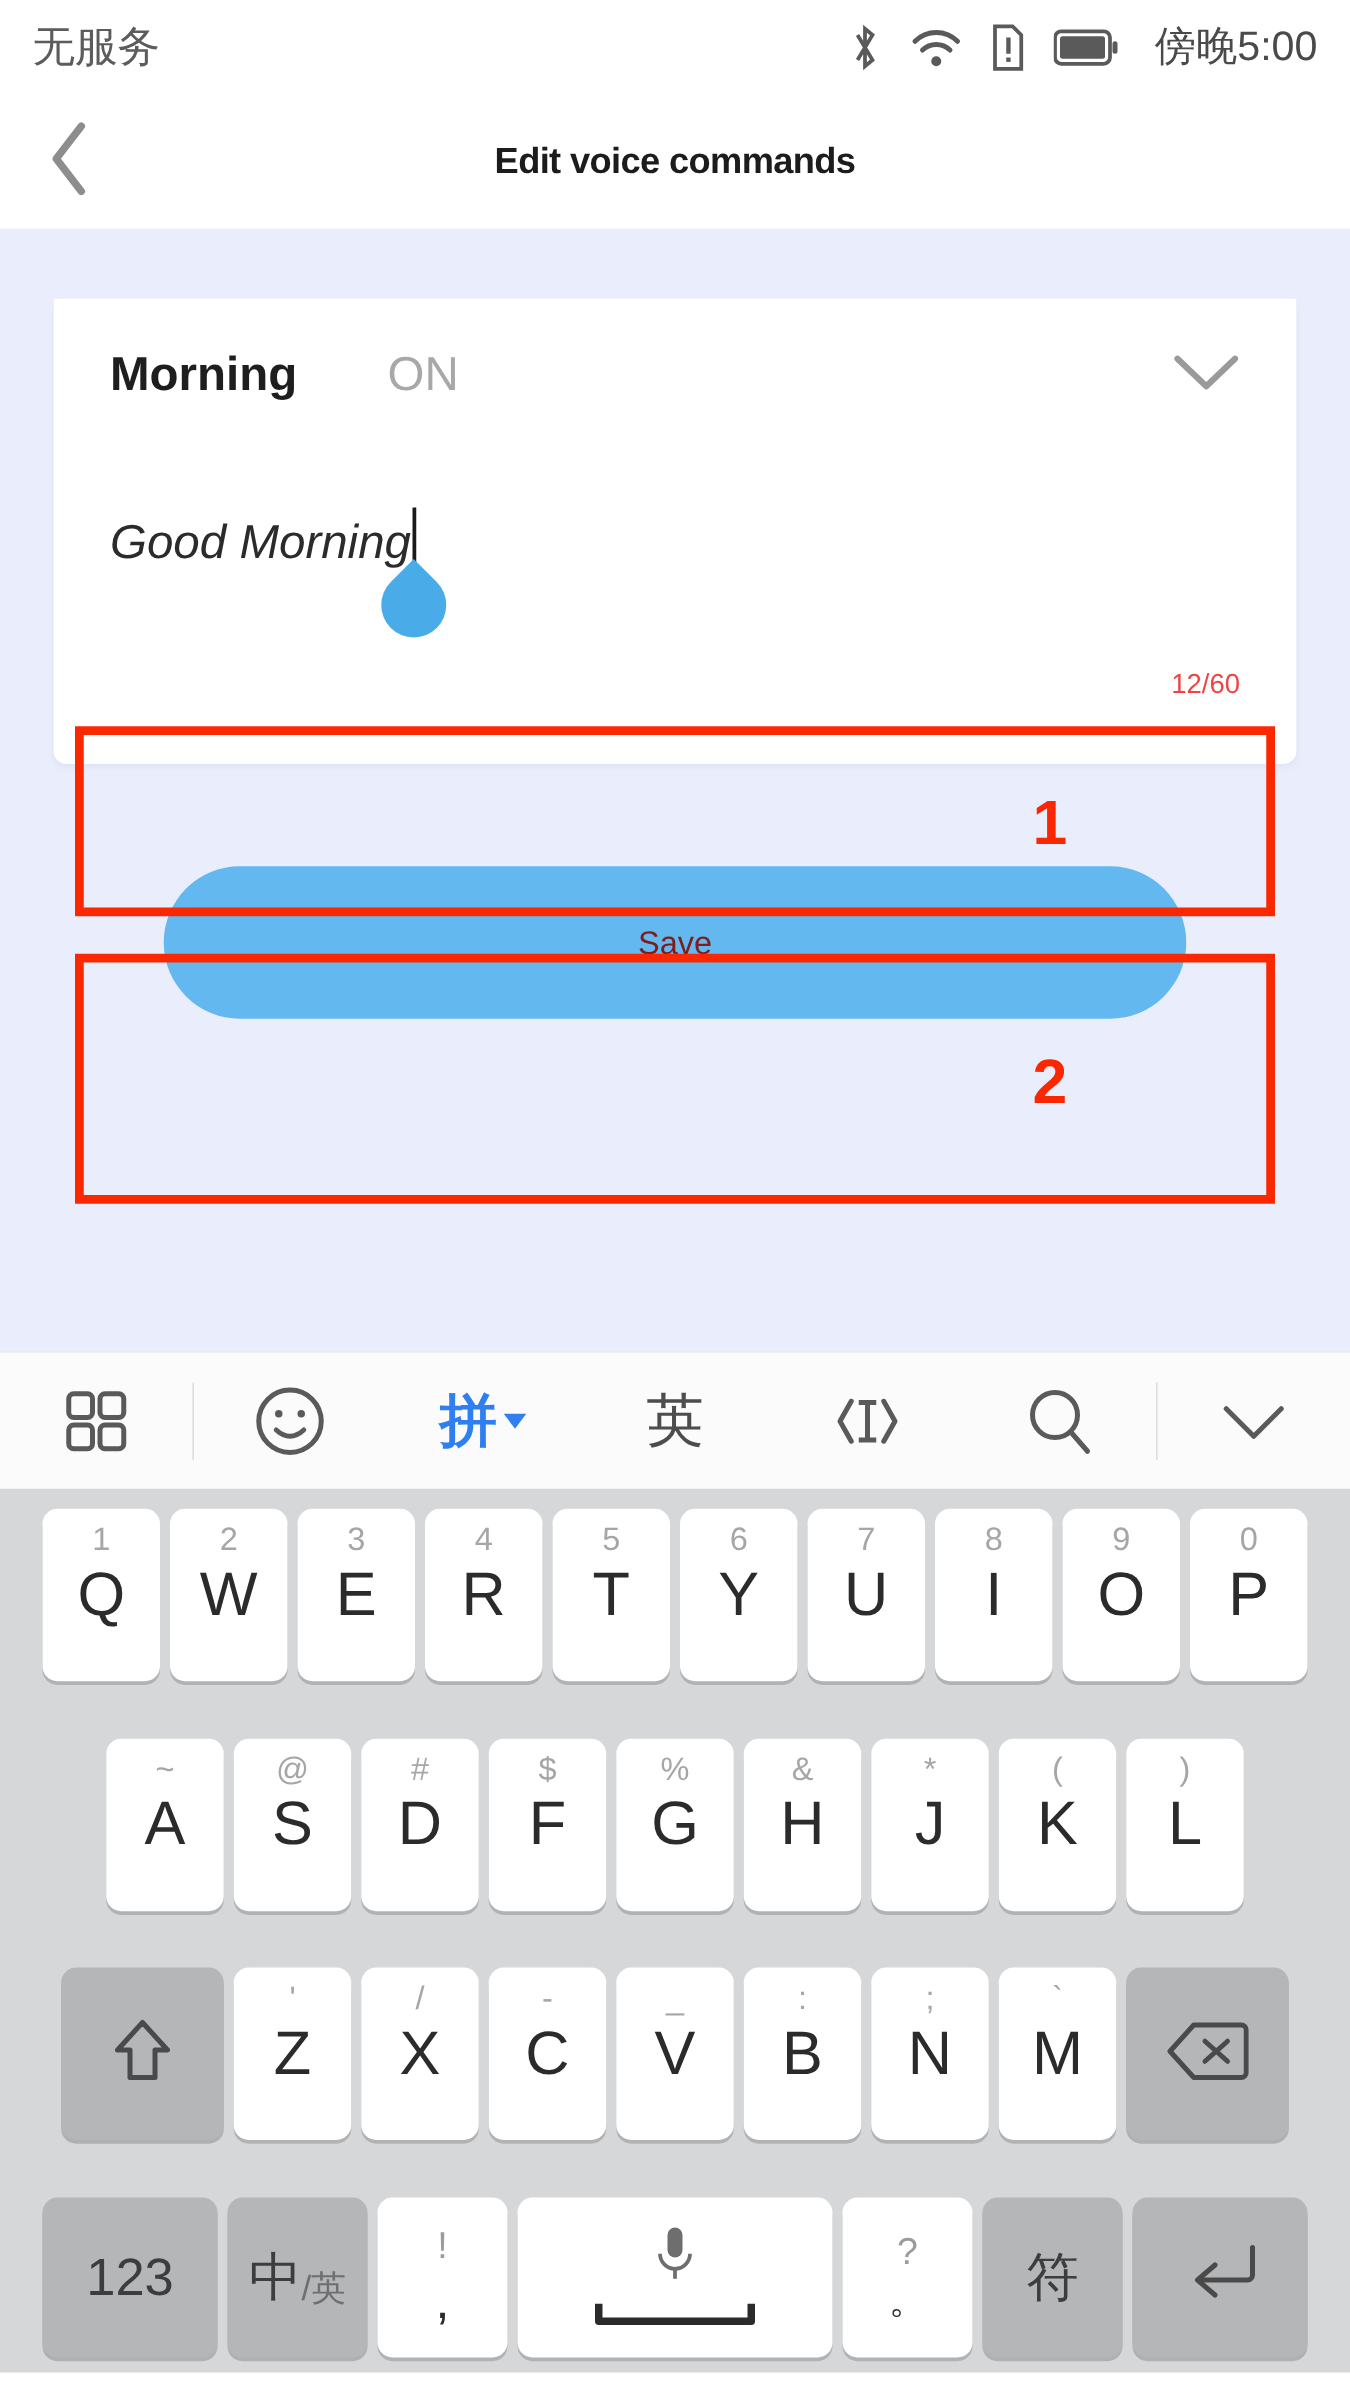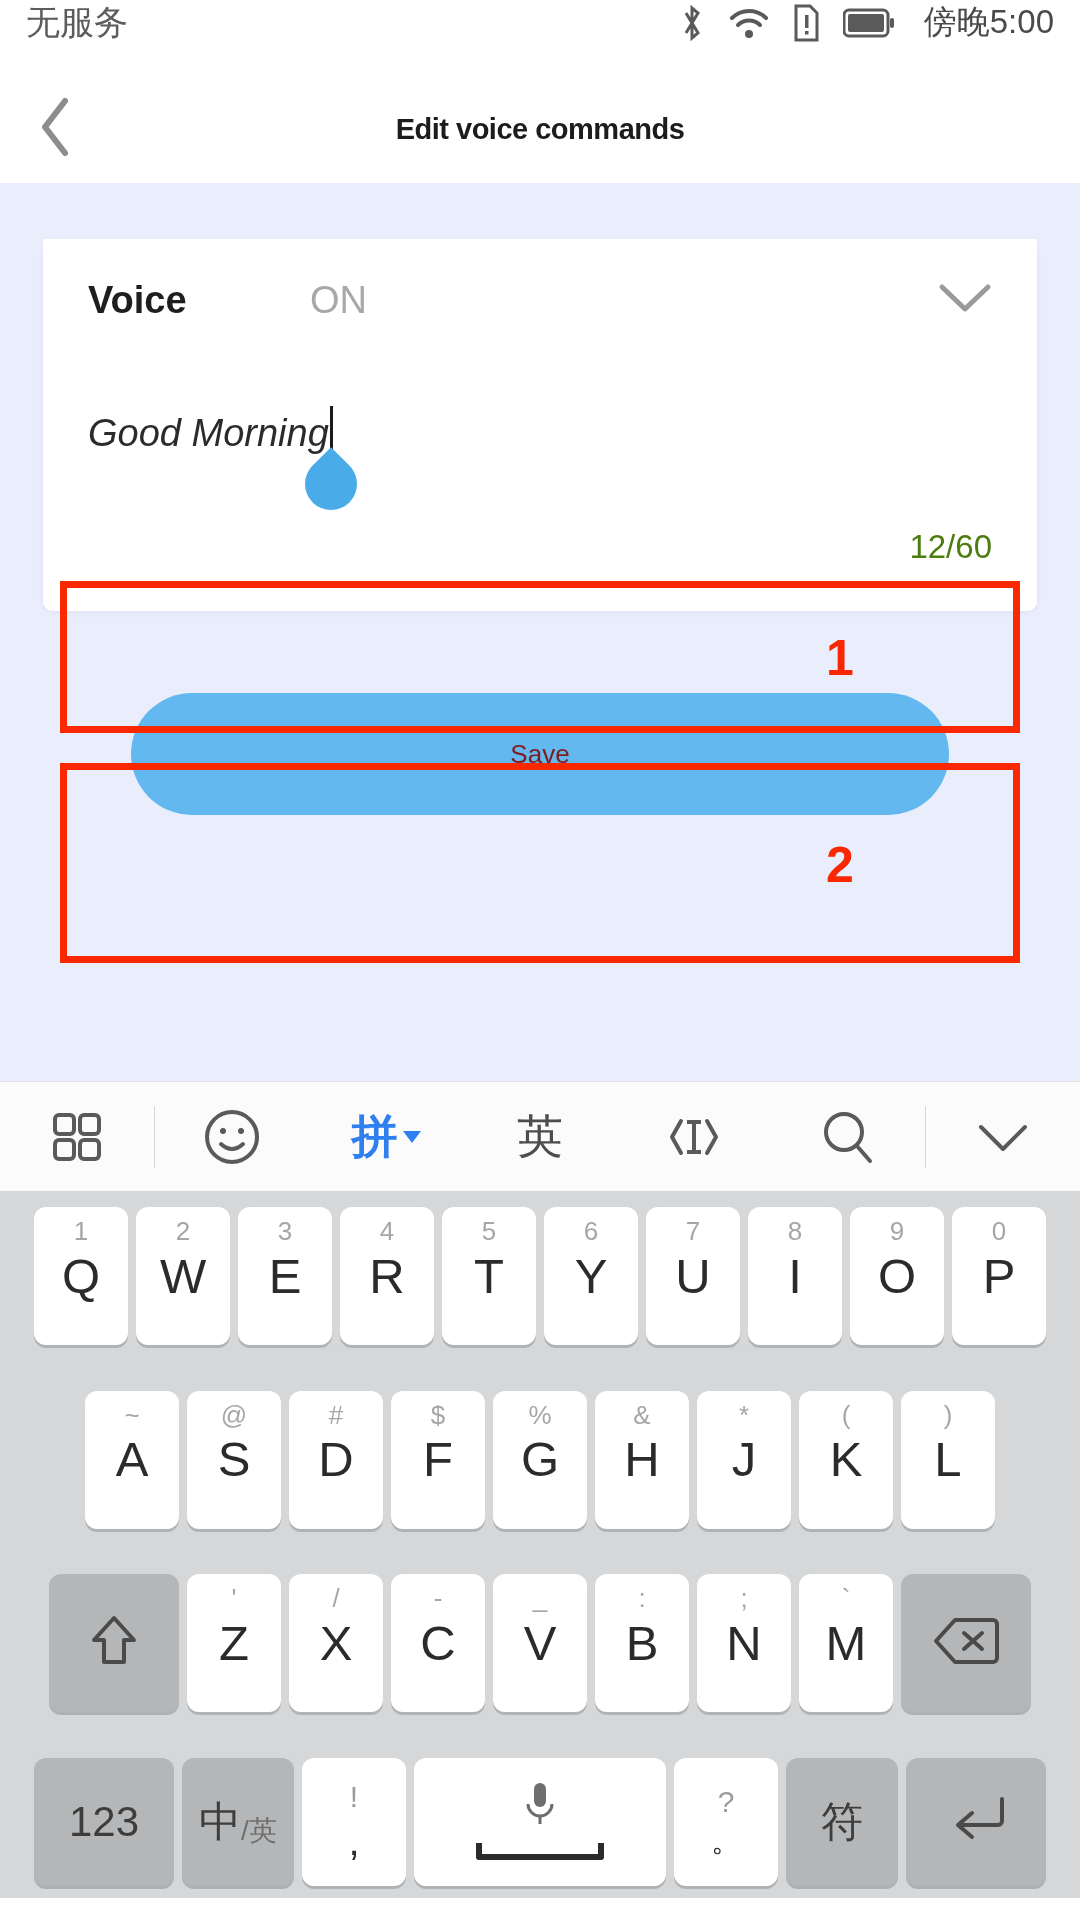--- a/index.html
+++ b/index.html
@@ -7,21 +7,21 @@
   body {
     font-family: "Liberation Sans", sans-serif;
     background:#ffffff;
     overflow:hidden;
     position:relative;
   }
 
   
   .statusbar{
     height:75px; width:100%;
-    display:flex; align-items:flex-start; justify-content:space-between;
+    display:flex; align-items:center; justify-content:space-between;
     padding:0 26px 0 26px;
     background:#ffffff;
   }
   .carrier{ font-size:34px; color:#5c5c5c; letter-spacing:0px; }
   .status-right{ display:flex; align-items:center; gap:23px; }
   .status-right svg{ display:block; }
   .clock{ font-size:33px; color:#4a4a4a; margin-left:6px; }
 
   
   .navbar{
@@ -94,21 +94,21 @@
     transform:rotate(45deg);
   }
 
   .counter-row{
     height:110px;
     display:flex; align-items:center; justify-content:flex-end;
     padding:0 45px 18px 0;
     background:#ffffff;
     border-radius:0 0 10px 10px;
   }
-  .counter{ font-size:33px; color:#4d7c0f; }
+  .counter{ font-size:22px; color:#ef4444; }
 
   
   .save-wrap{ margin:60px 43px 0 43px; padding:22px 0; }
   .save-btn{
     height:122px;
     margin:0 88px;
     background:#62b8ef;
     border-radius:61px;
     display:flex; align-items:center; justify-content:center;
     color:#7f1d1d; font-size:26px;
@@ -241,21 +241,21 @@
     </span>
   </div>
   <div class="nav-title">Edit voice commands</div>
 </div>
 
 <div class="content">
 
   <div class="card">
 
     <div class="row">
-      <div class="row-label">Voice</div>
+      <div class="row-label">Morning</div>
       <div class="row-value">ON</div>
       <span class="chev-down">
         <svg width="54" height="34" viewBox="0 0 54 34">
             <path d="M4 6 L27 28 L50 6" fill="none" stroke="#9a9a9a" stroke-width="5" stroke-linecap="round" stroke-linejoin="round"></path>
           </svg>
       </span>
     </div>
 
     <div class="row" style="height:140px;">
       <div class="row-value filled">

